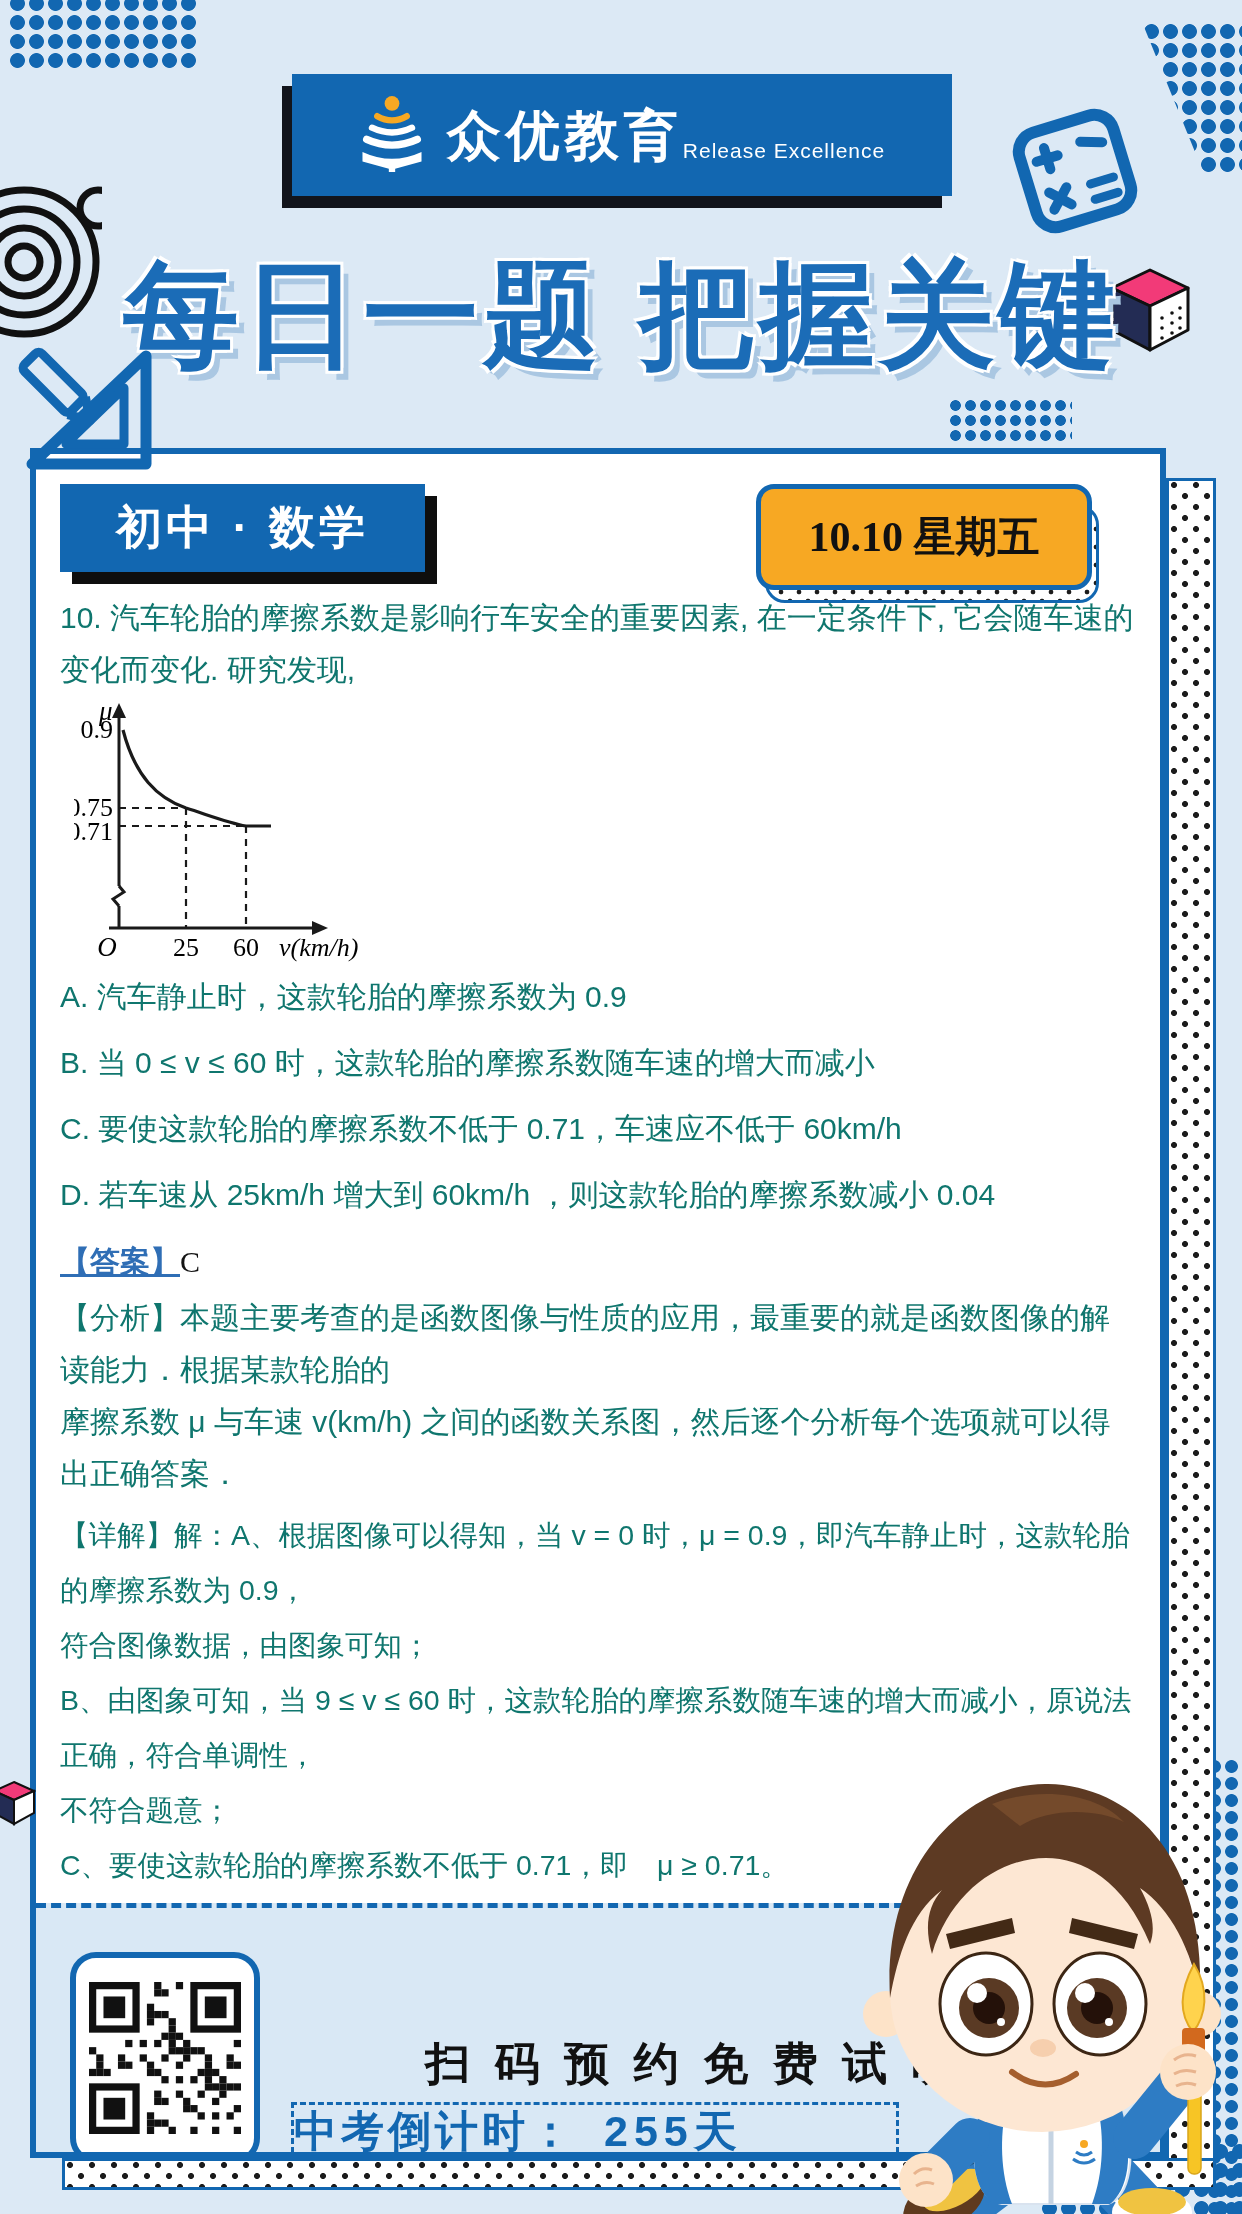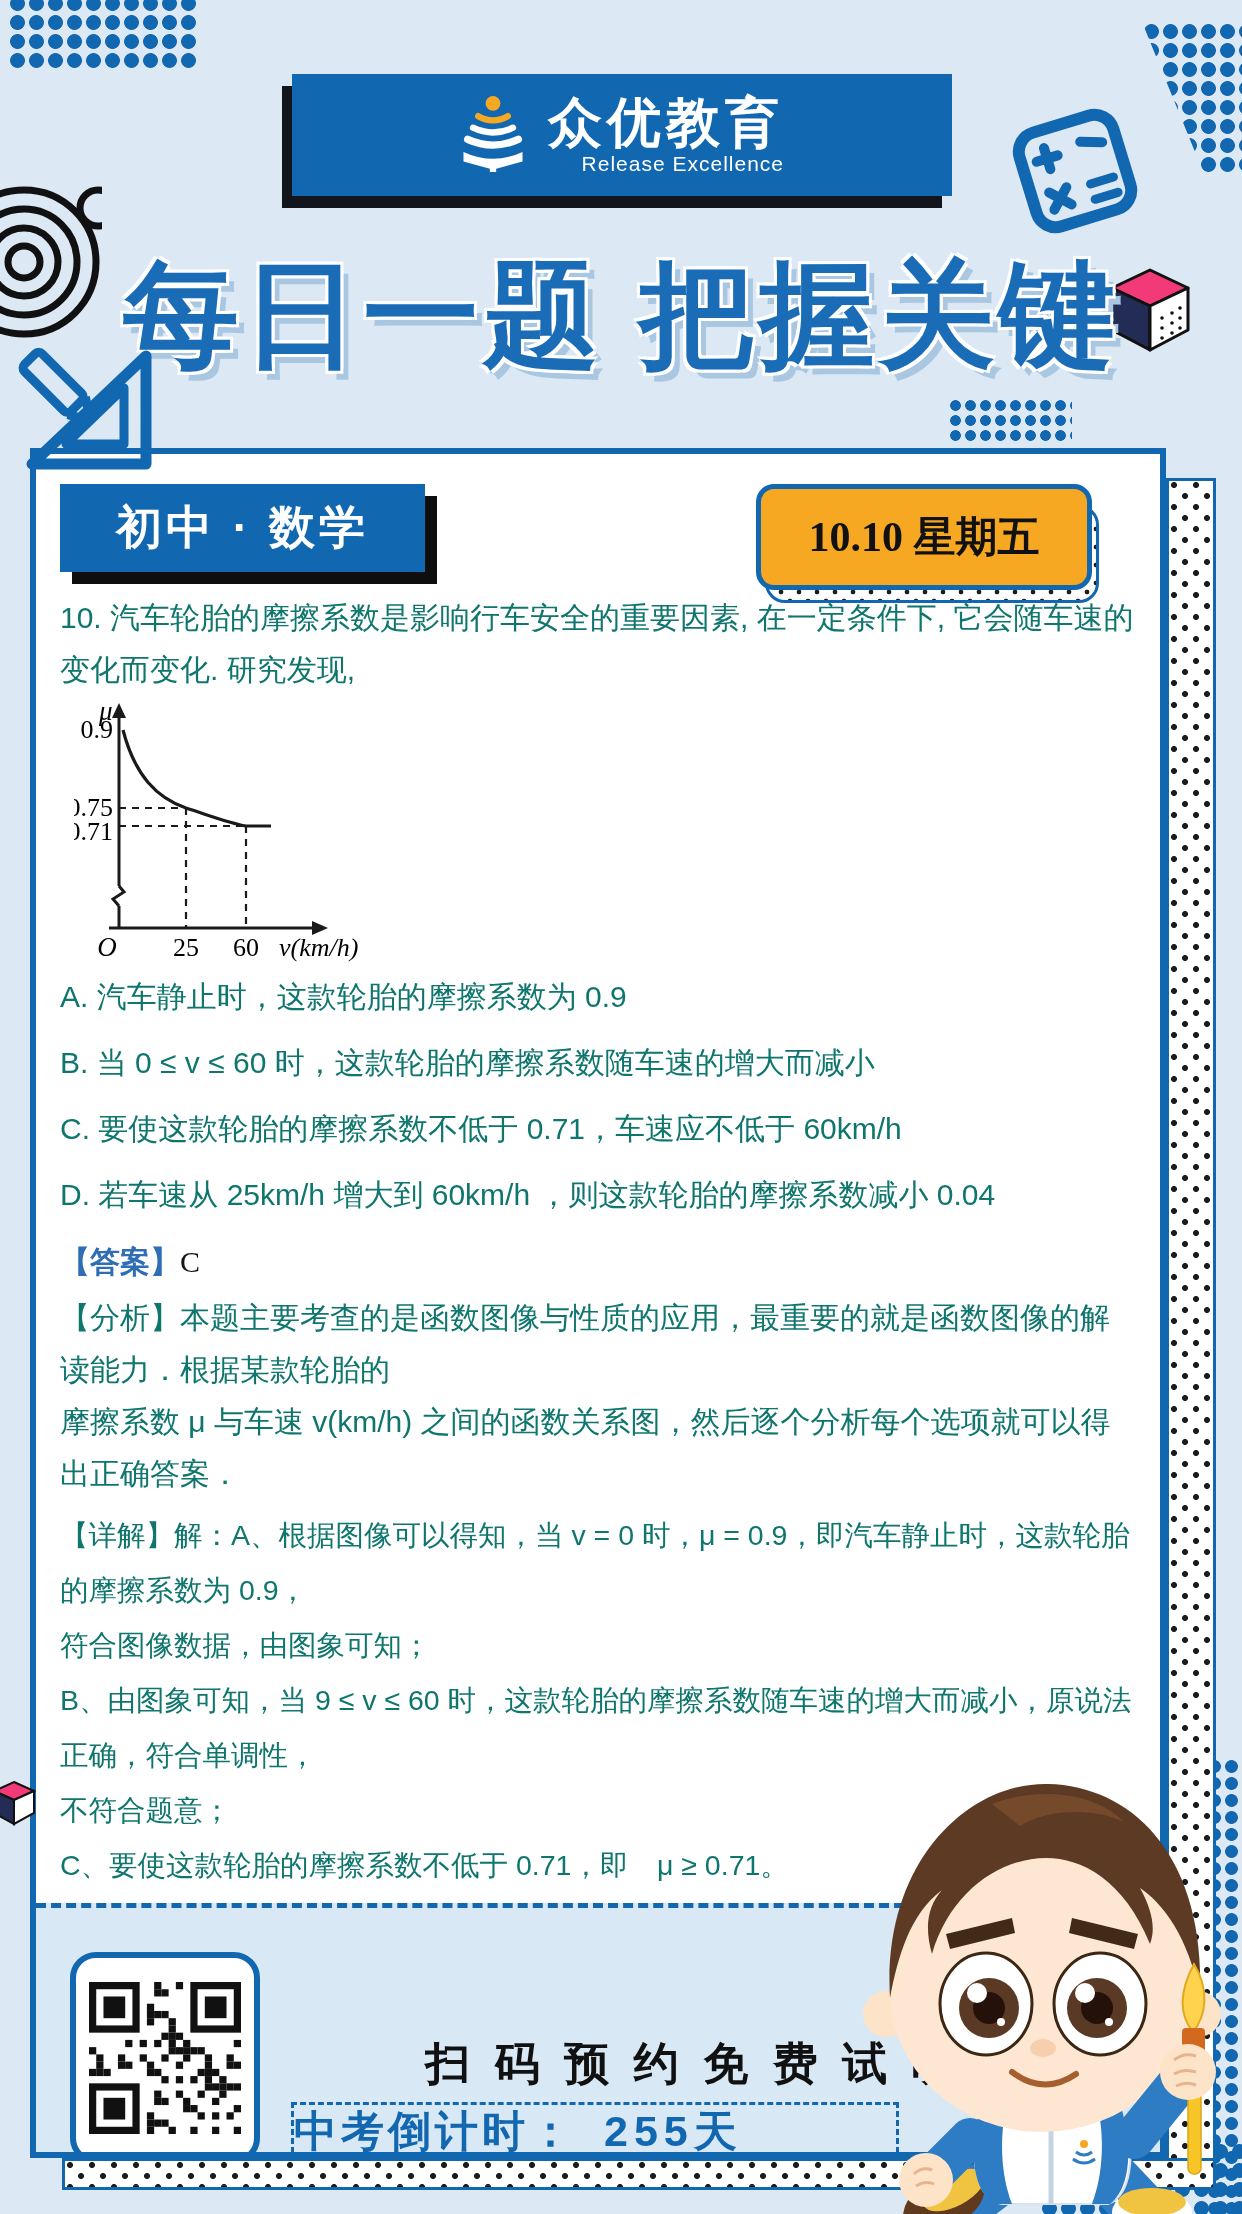--- a/index.html
+++ b/index.html
@@ -27,21 +27,21 @@
     background-size:19px 19px; z-index:0; }
   .circles-deco { position:absolute; left:-58px; top:182px; z-index:1; }
   .calc-deco { position:absolute; left:1000px; top:96px; z-index:1; }
   .cube-deco { position:absolute; left:1108px; top:266px; z-index:1; }
   .cube-small-deco { position:absolute; left:-8px; top:1780px; z-index:3; }
   .ruler-deco { position:absolute; left:10px; top:318px; z-index:3; }
   
   .logo-banner { position:absolute; left:292px; top:74px; width:660px; height:122px;
     background:#1267b1; display:flex; align-items:center; justify-content:center; gap:22px;
     box-shadow:-10px 12px 0 #12151c; z-index:2; }
-  .logo-text-wrap { display:flex; flex-direction:column; align-items:flex-start; }
+  .logo-text-wrap { display:flex; align-items:flex-start; }
   .logo-cn { color:#fff; font-size:54px; font-weight:bold; letter-spacing:5px; line-height:1.05; }
   .logo-en { color:#fff; font-size:21px; letter-spacing:1px; margin-top:2px; align-self:flex-end; }
   
   .main-title { position:absolute; left:0; top:238px; width:1242px; text-align:center;
     font-size:116px; font-weight:900; letter-spacing:4px; color:#1b6cb7;
     text-shadow:-3px -3px 0 #fff,3px -3px 0 #fff,-3px 3px 0 #fff,3px 3px 0 #fff,8px 9px 0 #aac7e2;
     z-index:2; white-space:nowrap; }
   
   .card { position:absolute; left:30px; top:448px; width:1136px; height:1710px;
     background:#fff; border:6px solid #1267b1; z-index:2; overflow:hidden; }
@@ -72,21 +72,21 @@
     background-size:18px 18px; background-position:4px 3px,13px 12px; z-index:-1; }
   
   .serif { font-family:Liberation Sans, sans-serif; color:#0f766e; }
   .question-block { margin-top:16px; }
   .q-line { font-size:30px; line-height:52px; }
   .graph-wrap { margin:4px 0 0 14px; width:340px; }
   .options-block { margin-top:12px; }
   .option-line { font-size:30px; line-height:38px; margin-bottom:28px; }
   .answer-line { margin-top:4px; font-size:30px; line-height:40px; margin-bottom:10px;
     font-family:"Liberation Serif","DejaVu Serif",serif; }
-  .answer-label { color:#2f6eb5; font-weight:bold; }
+  .answer-label { color:#2f6eb5; font-weight:bold;text-decoration:underline; }
   .answer-value { color:#141414; }
   .analysis-block .analysis-line { font-size:30px; line-height:52px; }
   .detail-block { margin-top:8px; }
   .detail-line { font-size:28.5px; line-height:55px; }
   
   .card-footer { position:absolute; left:0; right:0; top:1449px; bottom:0;
     background:#d9e8f5; border-top:5px dashed #1267b1; }
   .qr-box { position:absolute; left:34px; top:44px; width:190px; height:212px;
     background:#fff; border:6px solid #1267b1; border-radius:26px;
     display:flex; align-items:center; justify-content:center; }

